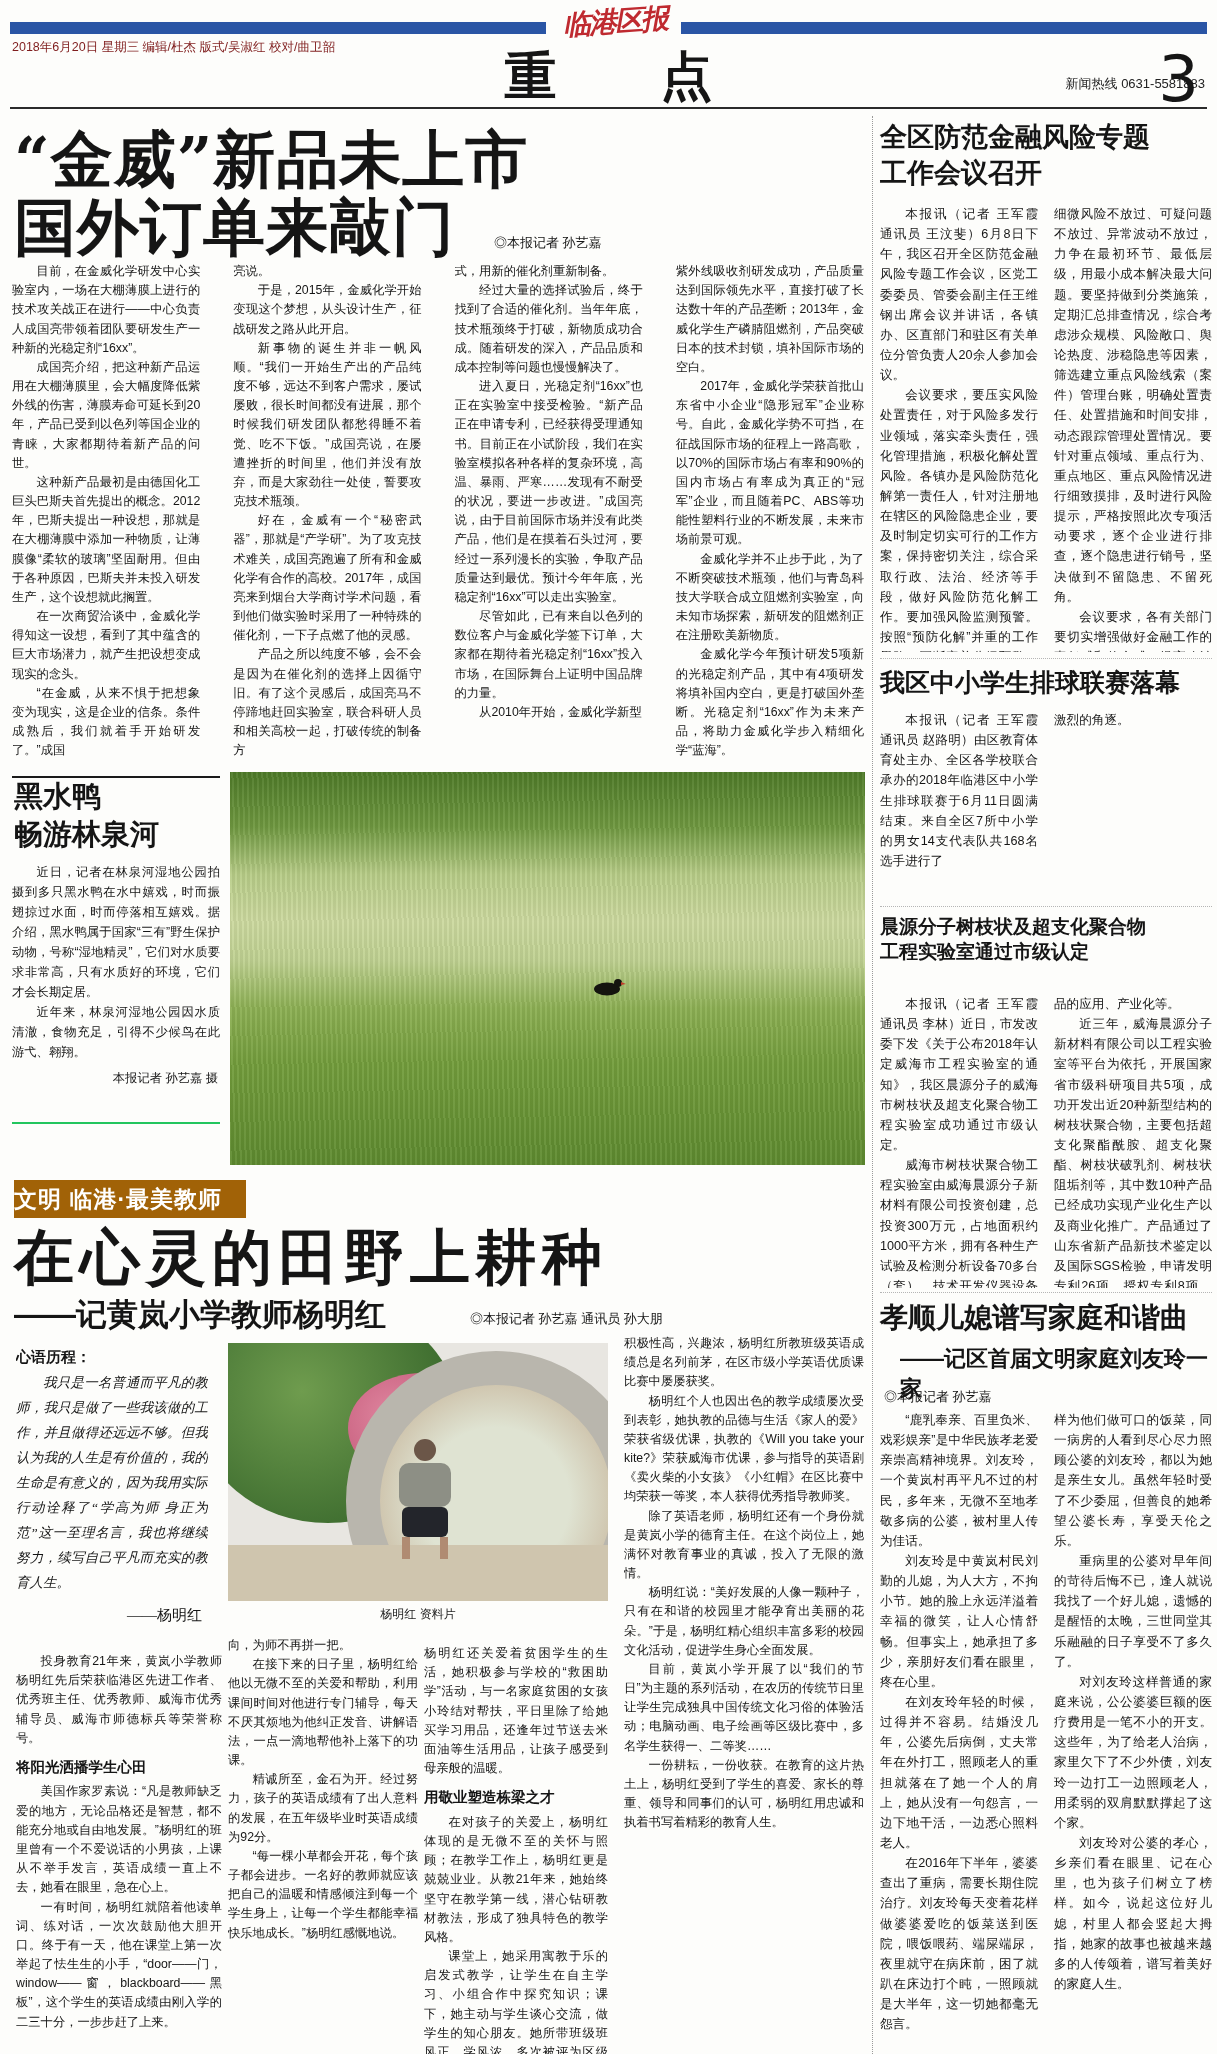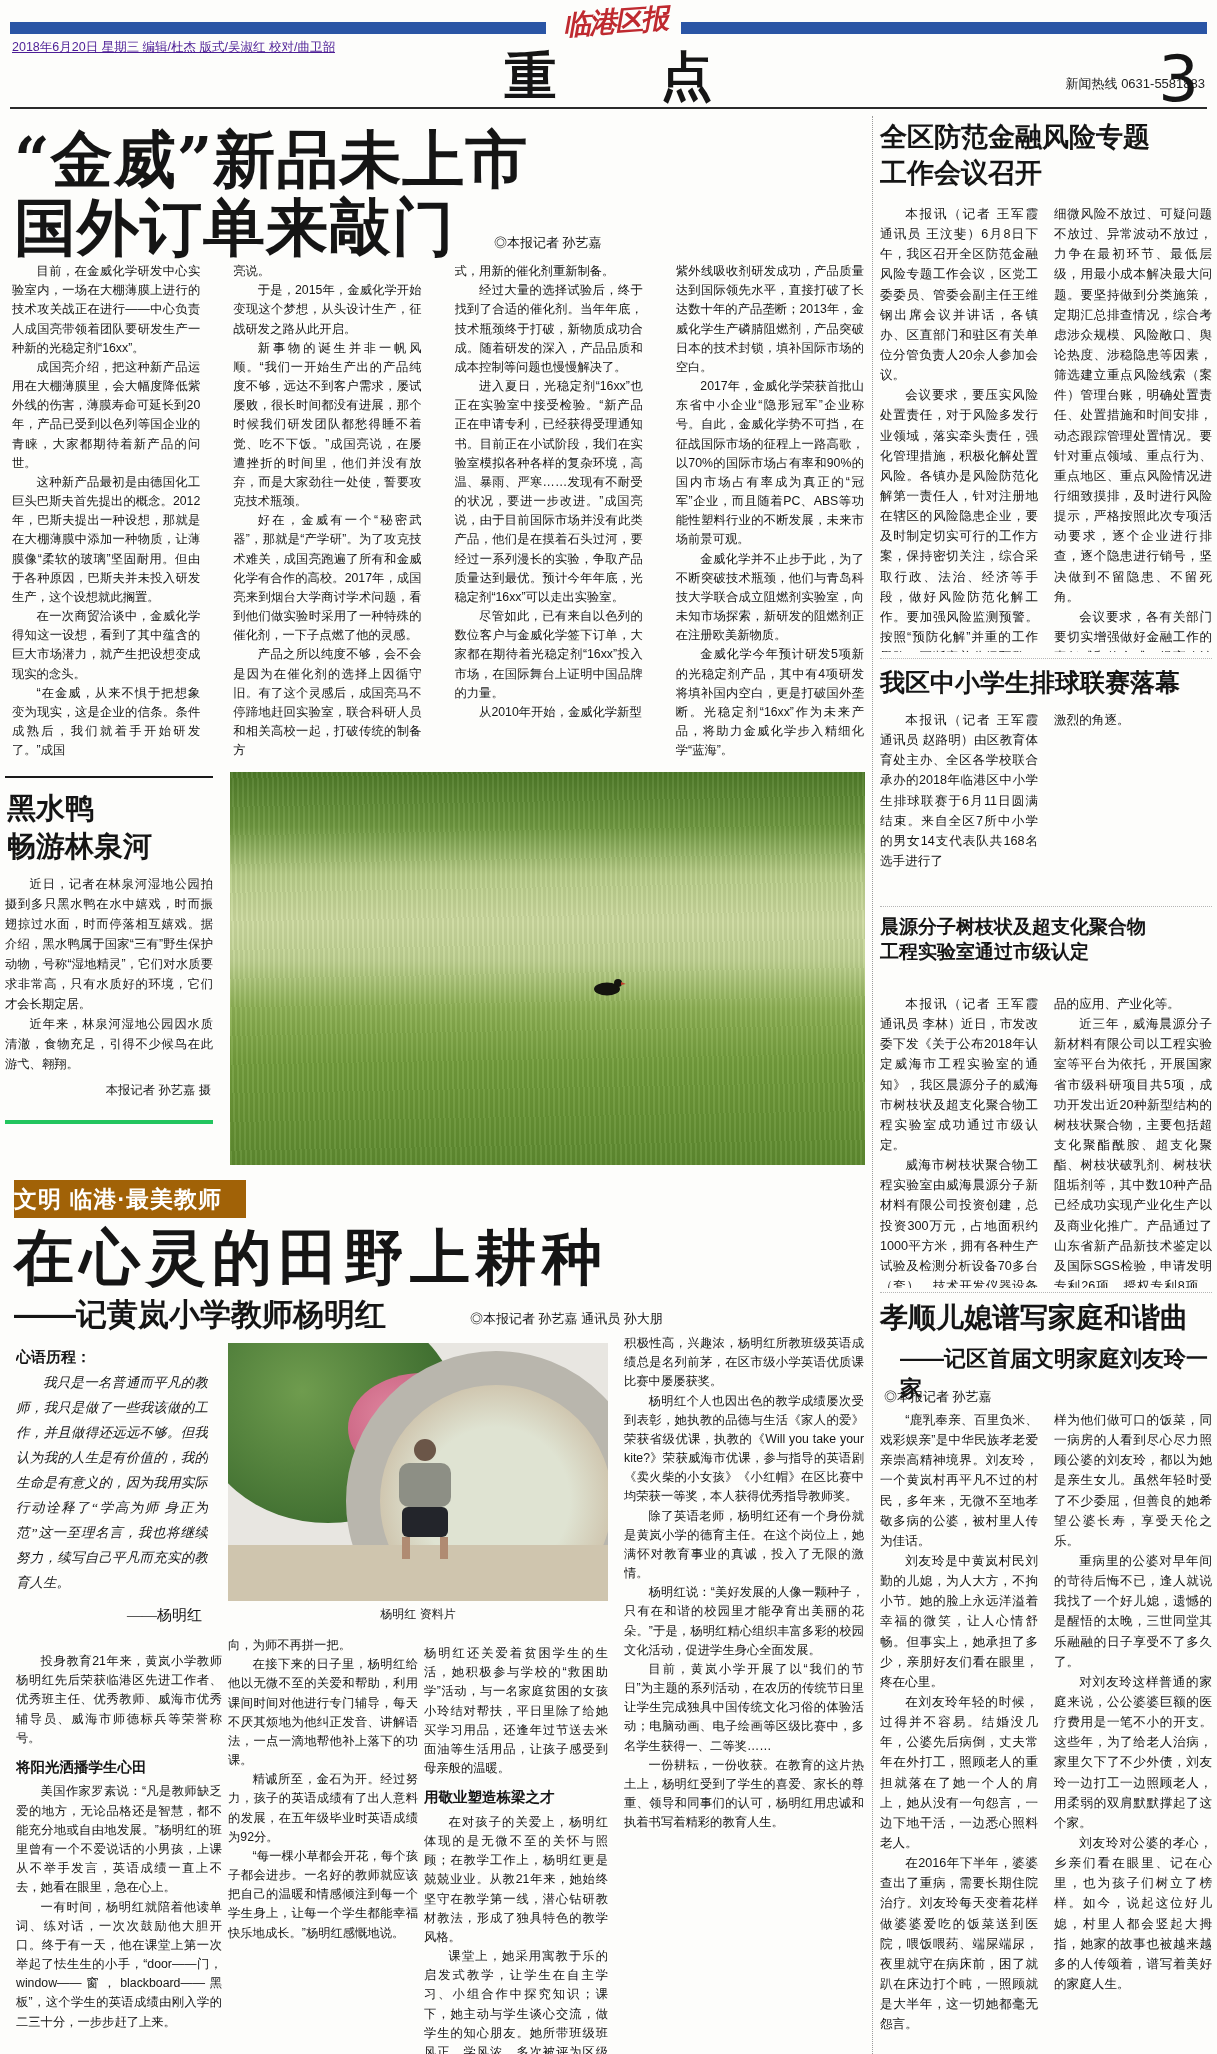--- a/index.html
+++ b/index.html
@@ -5,39 +5,39 @@
   html,body{margin:0;padding:0;background:#e9e9e6;}
   .page{position:relative;width:1217px;height:2054px;margin:0 auto;background:#fdfdfb;
         overflow:hidden;color:#151515;font-family:"Liberation Sans",sans-serif;}
   
   .bar{position:absolute;top:22px;height:12px;background:#2a55a5;}
   .bar-l{left:10px;width:536px;}
   .bar-r{left:681px;width:526px;}
   .brand{position:absolute;left:540px;top:0;width:150px;height:44px;line-height:44px;text-align:center;
          color:#bf2a30;font-family:"DejaVu Serif",serif;font-weight:bold;font-style:italic;
          font-size:28px;letter-spacing:-2px;transform:rotate(-4deg);}
-  .dateline{position:absolute;left:12px;top:39px;font-size:12.5px;color:#4c1d95;text-decoration:underline;}
+  .dateline{position:absolute;left:12px;top:39px;font-size:12.5px;color:#7f1d1d;}
   .hotline{position:absolute;right:12px;top:39px;font-size:13px;color:#222;margin-top:36px;}
   .section{position:absolute;left:0;right:0;top:42px;text-align:center;font-size:52px;font-weight:900;}
   .pagenum{position:absolute;right:18px;top:42px;font-size:64px;font-weight:400;font-family:"DejaVu Sans",sans-serif;}
   .hrule{position:absolute;left:10px;top:107px;width:1197px;height:2px;background:#2b2b2b;}
   .vsep{position:absolute;left:872px;top:116px;height:1938px;width:0;border-left:1px dotted #999;}
   .sep{position:absolute;left:880px;width:332px;border-top:1px dotted #b5b5b5;}
   
   .bodycol p{margin:0;text-indent:2em;text-align:justify;}
   .bodycol p.cont{text-indent:0;}
   .mcols{position:absolute;left:12px;top:262px;width:852px;height:506px;display:flex;gap:33px;}
   .mcols .bodycol{flex:1;overflow:hidden;font-size:12.3px;line-height:1.56;}
   
   .mh{position:absolute;left:14px;font-family:"DejaVu Serif",serif;font-weight:800;font-size:62px;
       letter-spacing:1px;white-space:nowrap;}
   .mbyline{position:absolute;left:494px;top:234px;font-size:13px;}
   
-  .duckbox{position:absolute;left:5px;top:776px;width:208px;height:348px;box-sizing:border-box;
-           border-top:2px solid #1a1a1a;border-bottom:4px solid #22c55e;padding-top:12px;}
+  .duckbox{position:absolute;left:12px;top:776px;width:208px;height:348px;box-sizing:border-box;
+           border-top:2px solid #1a1a1a;border-bottom:2px solid #22c55e;}
   .duck-title{font-size:29px;font-weight:800;font-family:"DejaVu Serif",serif;line-height:1.3;margin:0 0 10px 2px;}
   .duckbox .bodycol{font-size:12.3px;line-height:1.62;}
   .duck-credit{text-align:right;font-size:12.3px;margin-top:8px;padding-right:2px;}
   
   .wetland{position:absolute;left:230px;top:772px;width:635px;height:393px;overflow:hidden;
     background:
       repeating-linear-gradient(88deg, rgba(255,255,255,.06) 0 2px, rgba(0,0,0,.05) 2px 5px),
       linear-gradient(180deg,#4e7a28 0%,#6f9840 14%,#b7cc87 26%,#ccd99f 38%,#bfd191 48%,#8db054 60%,#739d3c 74%,#5e8a2f 100%);}
   .bird{position:absolute;left:57%;top:52%;width:34px;height:20px;}
   

